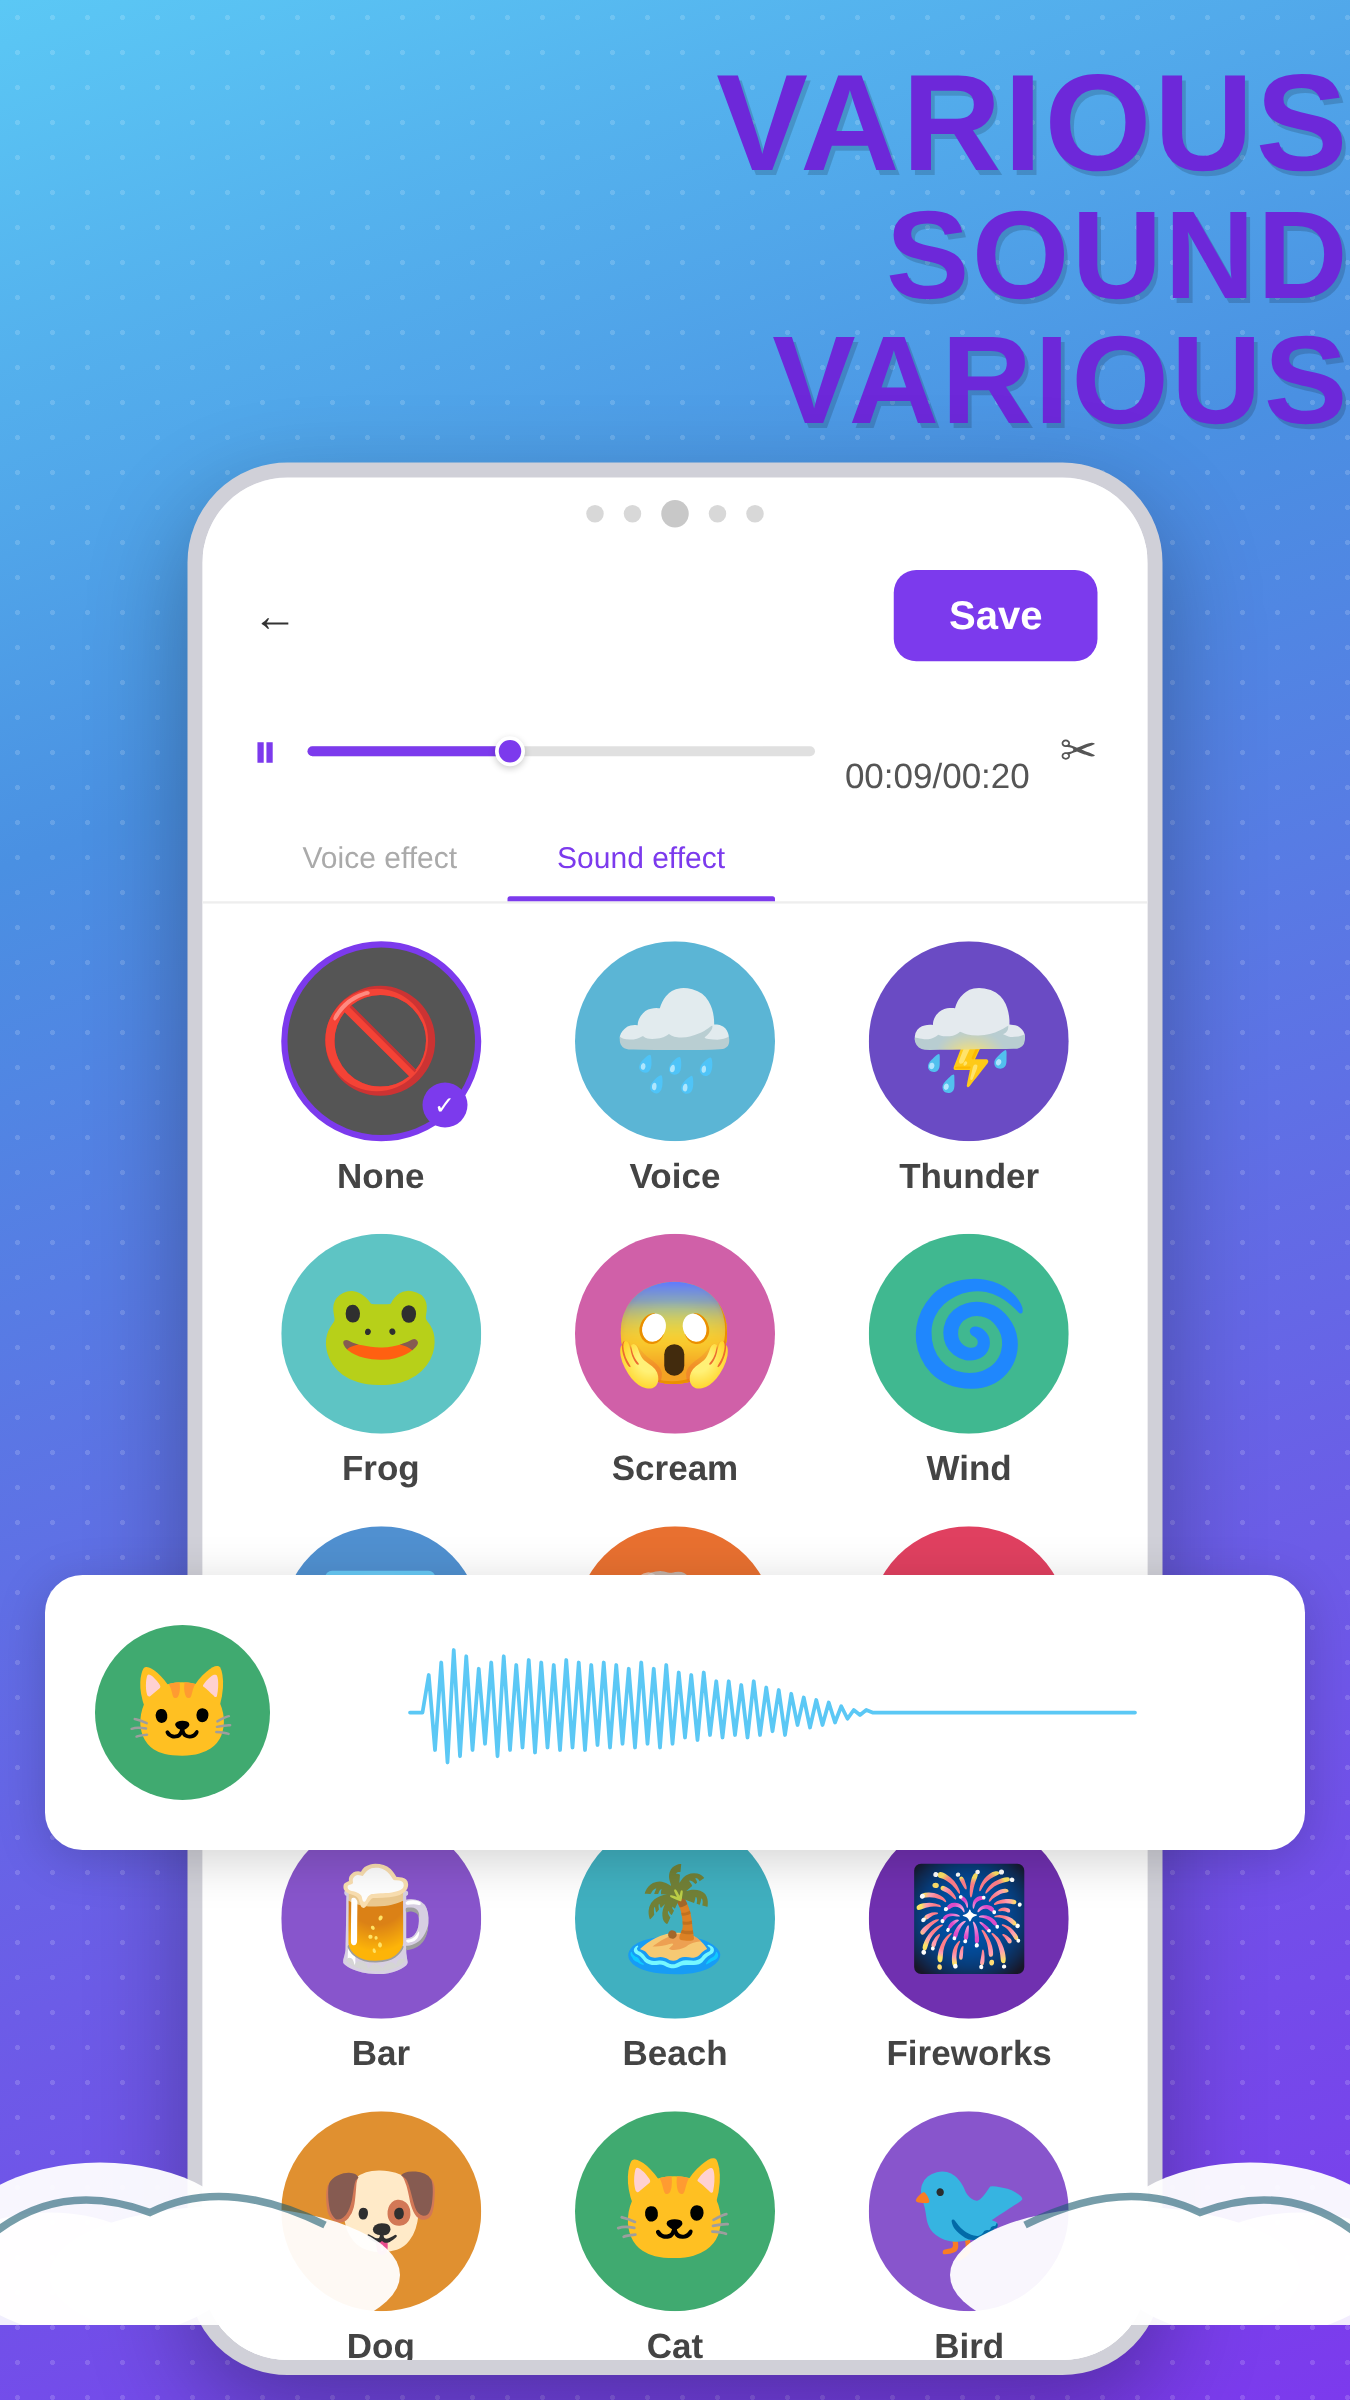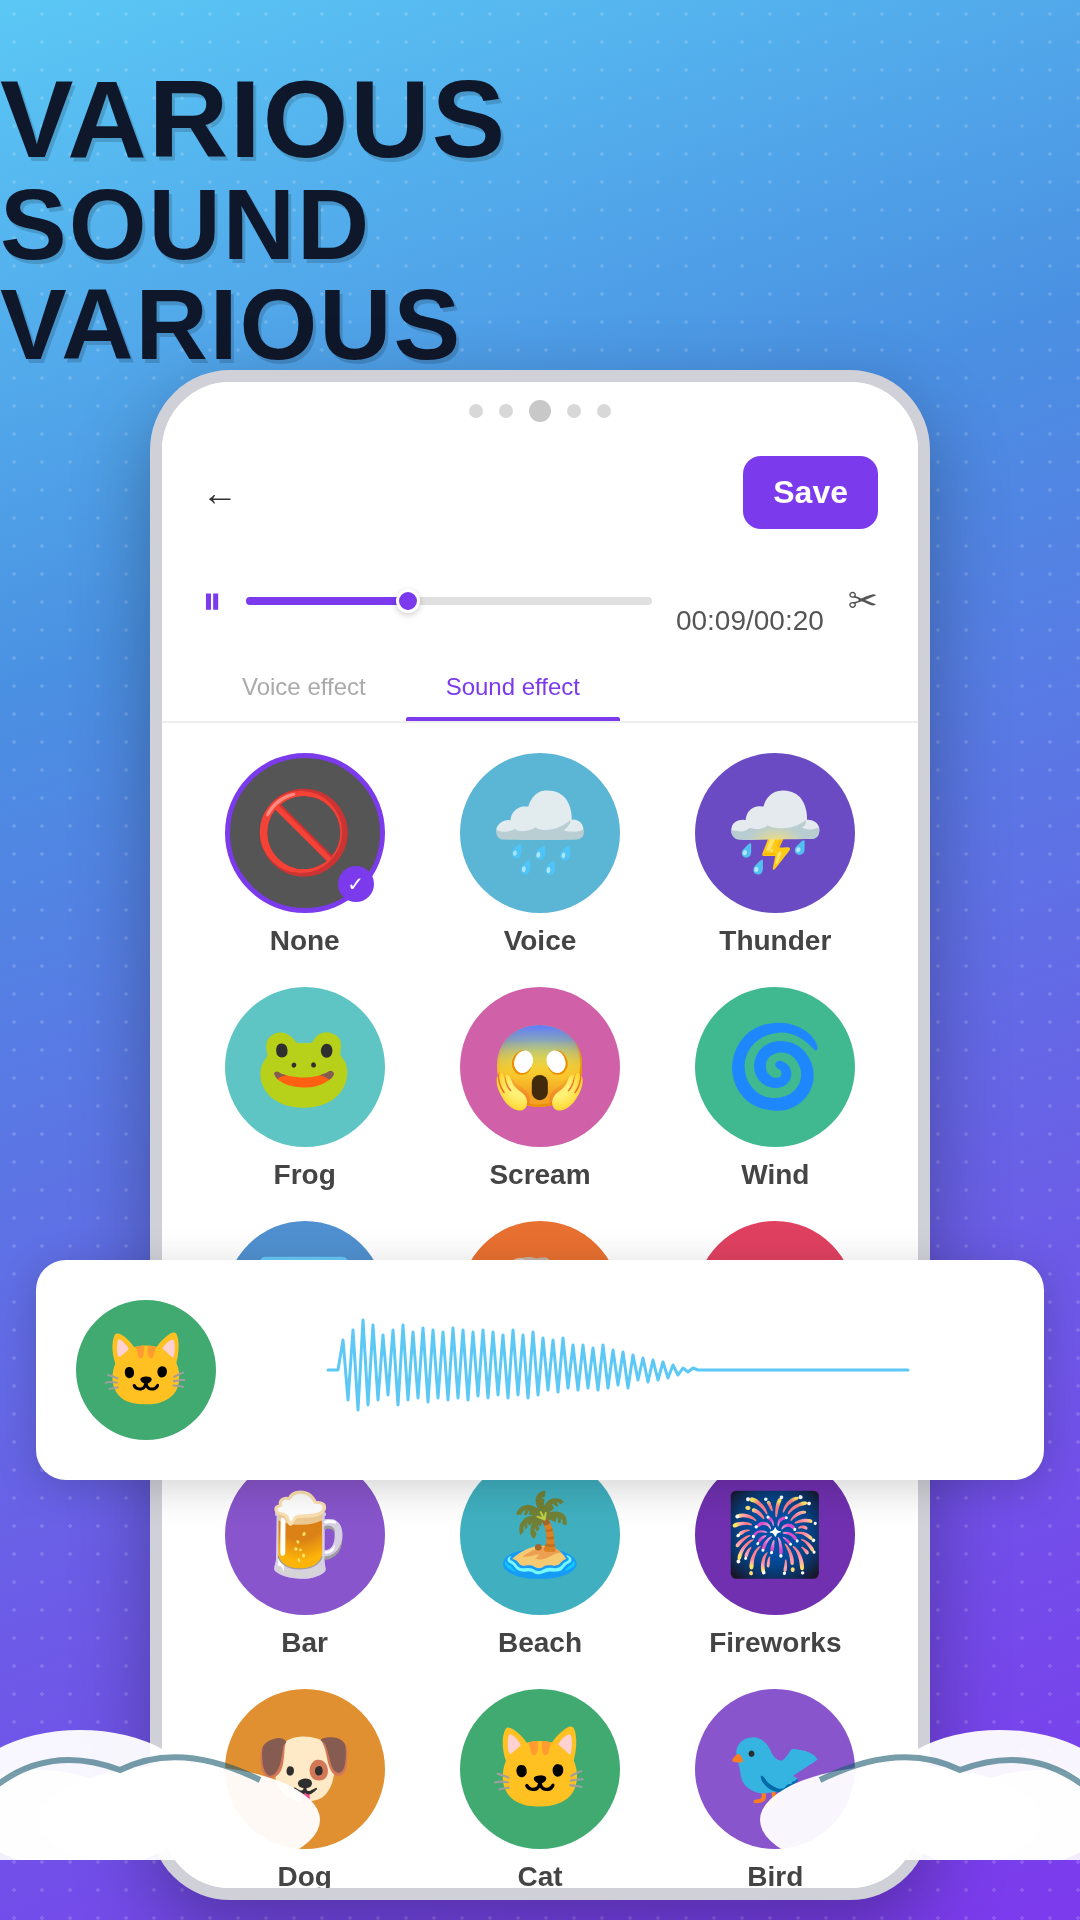--- a/index.html
+++ b/index.html
@@ -17,24 +17,24 @@
       position: absolute;
       inset: 0;
       background-image: radial-gradient(circle, rgba(255,255,255,0.15) 2px, transparent 2px);
       background-size: 28px 28px;
       pointer-events: none;
     }
 
     
     .header-text {
       position: absolute;
-      top: 64px;
+      top: 44px;
       left: 0; right: 0;
-      text-align: left;
-      color: #0f172a;
+      text-align: right;
+      color: #6d28d9;
       text-shadow: 3px 4px 0px rgba(0,0,0,0.15);
     }
     .header-text .line1 {
       font-size: 110px;
       font-weight: 900;
       letter-spacing: 2px;
       line-height: 1;
     }
     .header-text .line2 {
       font-size: 100px;
@@ -111,21 +111,21 @@
     .toolbar-title {
       font-size: 40px;
       font-weight: 600;
       color: #222;
     }
     .save-btn {
       background: #7c3aed;
       color: white;
       border: none;
       border-radius: 18px;
-      padding: 18px 30px;
+      padding: 18px 44px;
       font-size: 32px;
       font-weight: 700;
       cursor: pointer;
     }
 
     
     .playback-bar {
       display: flex;
       align-items: center;
       gap: 24px;

